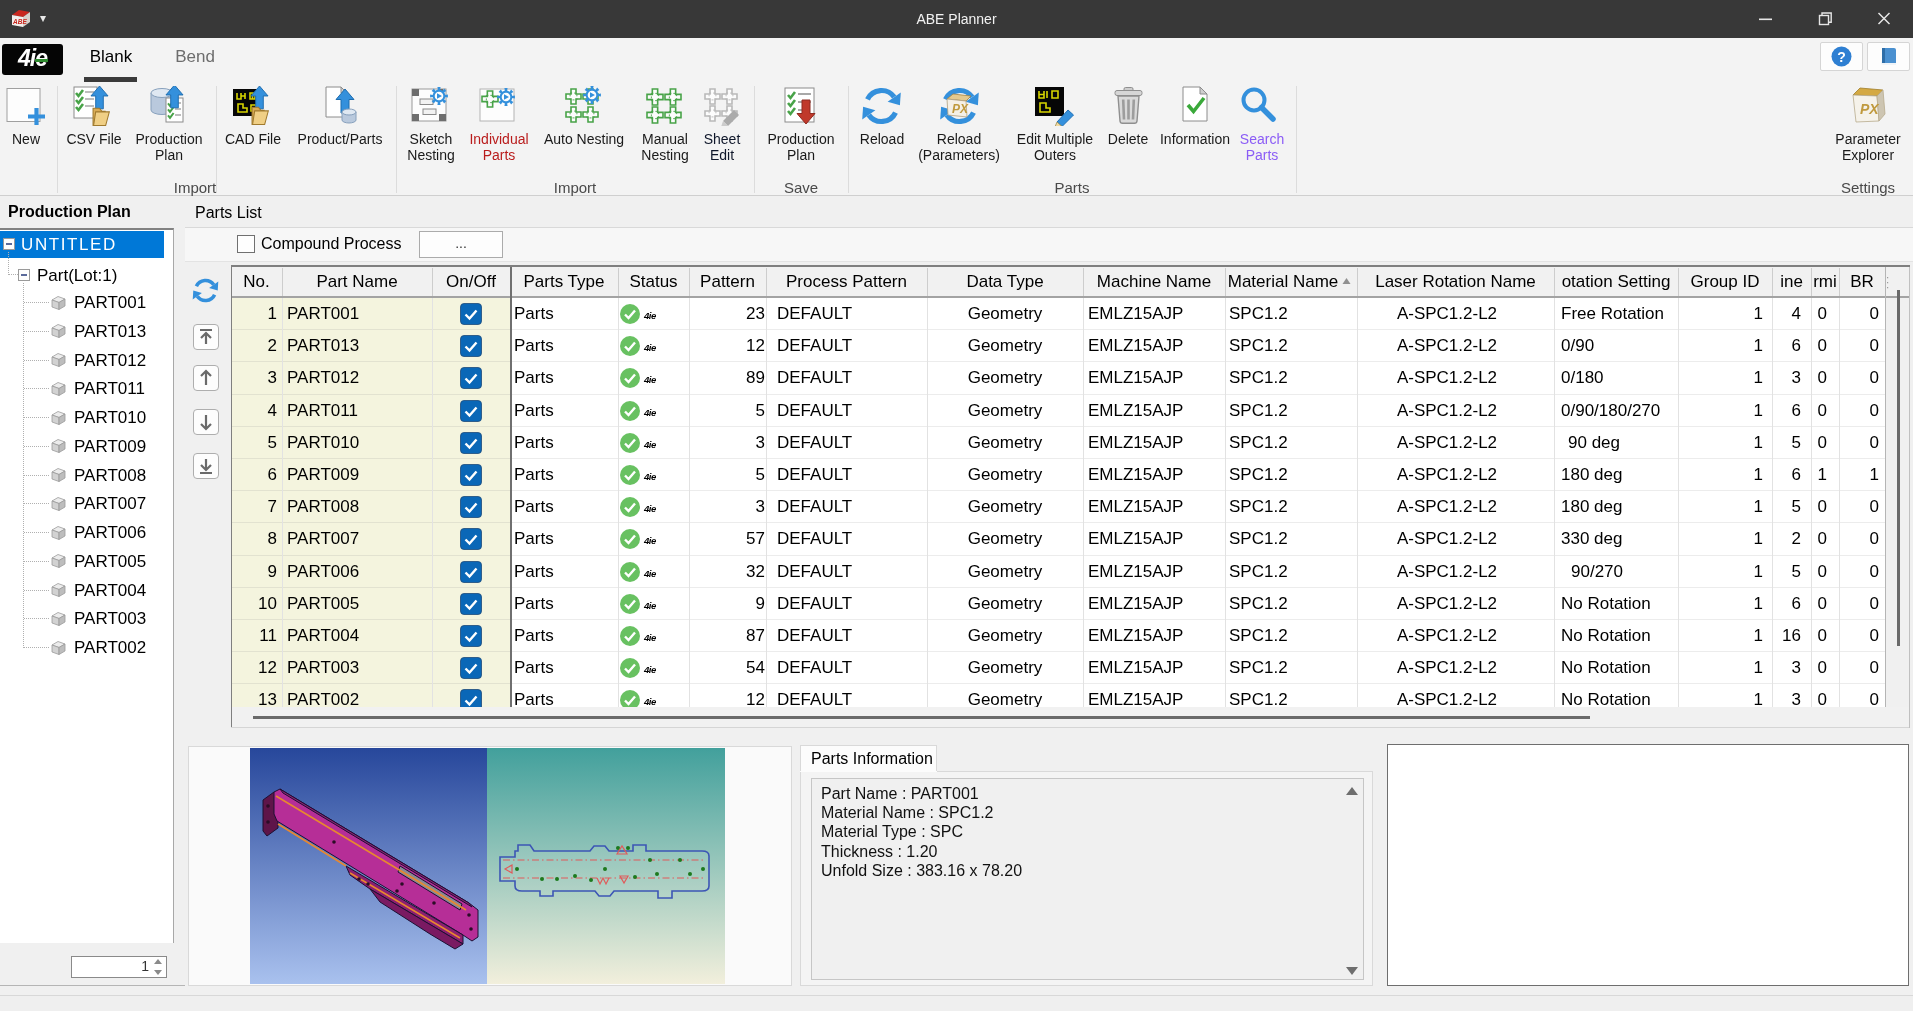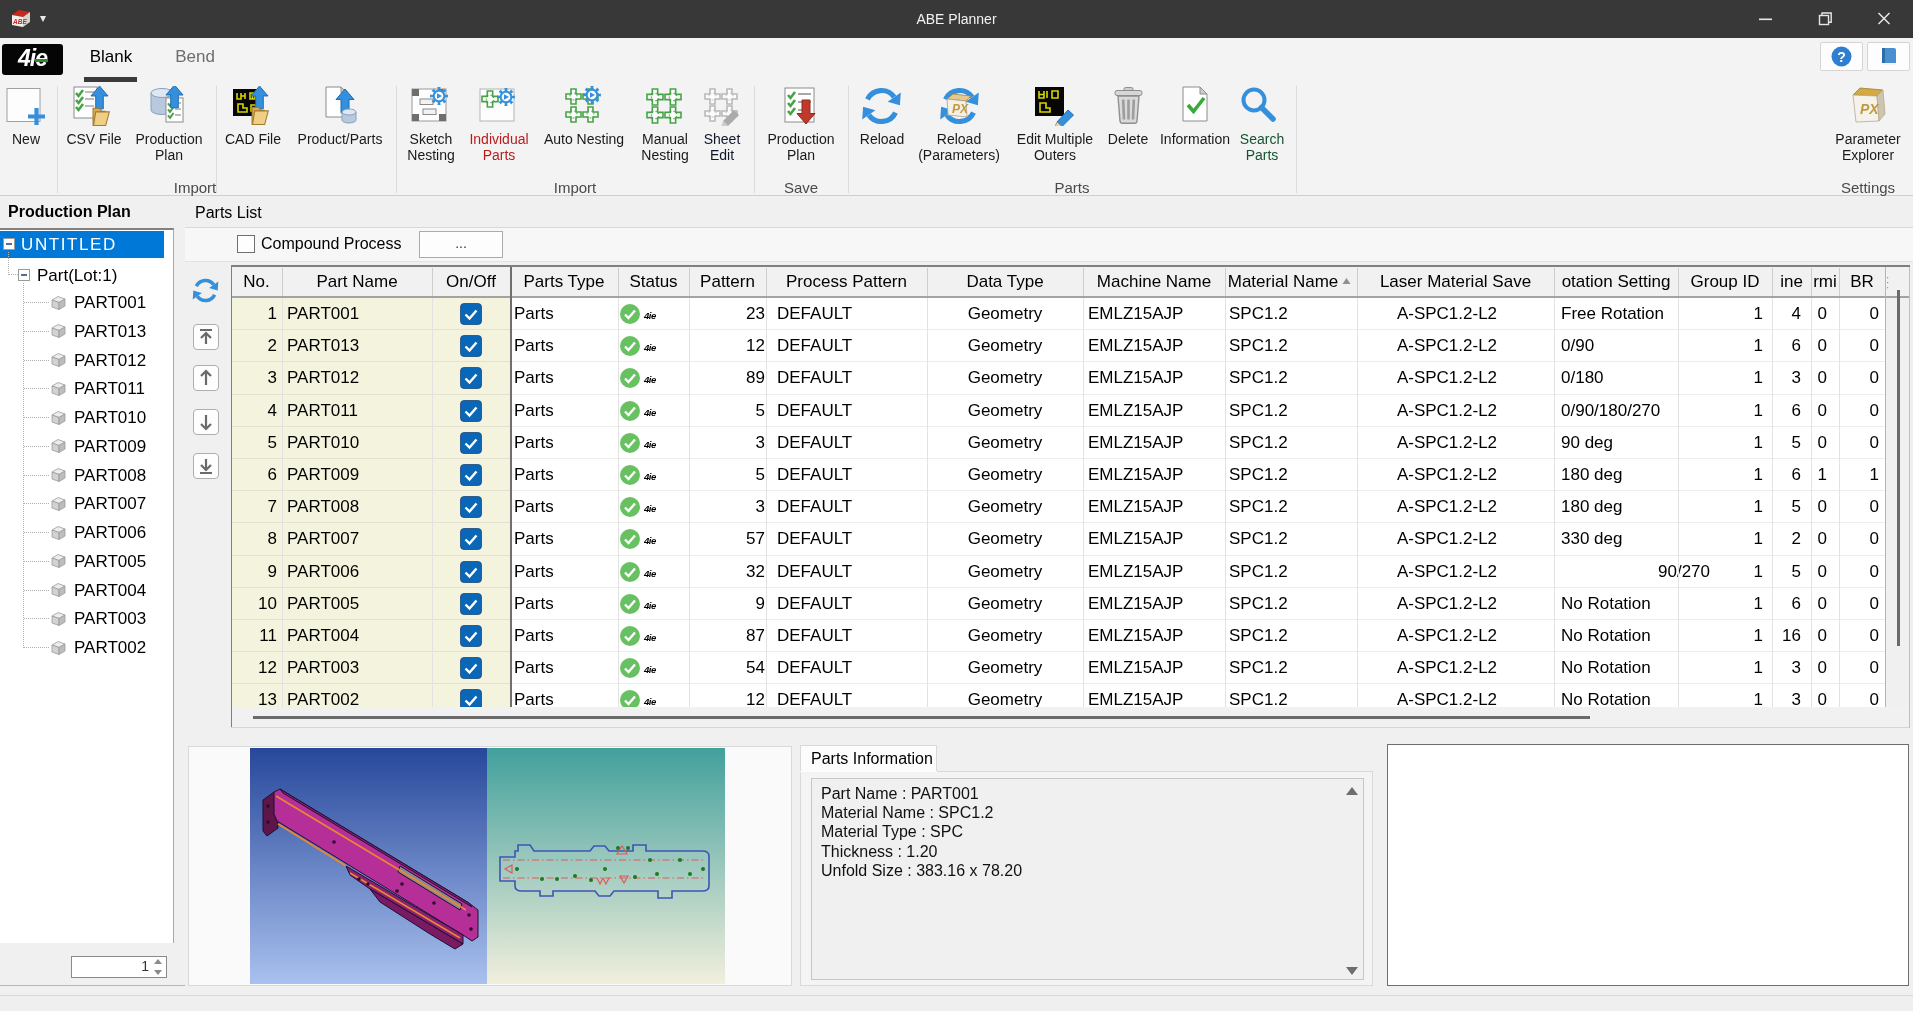--- a/index.html
+++ b/index.html
@@ -269,21 +269,21 @@
 <div class="lbl" style="left:429px;top:131px;width:140px;color:#b91c1c">Individual<br>Parts</div>
 <div class="lbl" style="left:514px;top:131px;width:140px;color:#1a1a1a">Auto Nesting</div>
 <div class="lbl" style="left:595px;top:131px;width:140px;color:#1a1a1a">Manual<br>Nesting</div>
 <div class="lbl" style="left:652px;top:131px;width:140px;color:#0f172a">Sheet<br>Edit</div>
 <div class="lbl" style="left:731px;top:131px;width:140px;color:#1a1a1a">Production<br>Plan</div>
 <div class="lbl" style="left:812px;top:131px;width:140px;color:#1a1a1a">Reload</div>
 <div class="lbl" style="left:889px;top:131px;width:140px;color:#1a1a1a">Reload<br>(Parameters)</div>
 <div class="lbl" style="left:985px;top:131px;width:140px;color:#1a1a1a">Edit Multiple<br>Outers</div>
 <div class="lbl" style="left:1058px;top:131px;width:140px;color:#1a1a1a">Delete</div>
 <div class="lbl" style="left:1125px;top:131px;width:140px;color:#1a1a1a">Information</div>
-<div class="lbl" style="left:1192px;top:131px;width:140px;color:#14532d">Search<br>Parts</div>
+<div class="lbl" style="left:1192px;top:131px;width:140px;color:#8b5cf6">Search<br>Parts</div>
 <div class="lbl" style="left:1798px;top:131px;width:140px;color:#1a1a1a">Parameter<br>Explorer</div>
 <div class="glbl" style="left:135px;top:179px;width:120px;">Import</div>
 <div class="glbl" style="left:515px;top:179px;width:120px;">Import</div>
 <div class="glbl" style="left:741px;top:179px;width:120px;">Save</div>
 <div class="glbl" style="left:1012px;top:179px;width:120px;">Parts</div>
 <div class="glbl" style="left:1808px;top:179px;width:120px;">Settings</div>
 <div style="position:absolute;left:8px;top:203px;width:170px;height:19px;font-size:16px;font-weight:bold;color:#000;">Production Plan</div>
 <div style="position:absolute;left:0px;top:228px;width:174px;height:715px;background:#fff;border-top:2px solid #828282;border-right:1px solid #a8a8a8;"></div>
 <div style="position:absolute;left:0px;top:231px;width:164px;height:27px;background:#0078d7;"></div>
 <svg class="ab" style="left:3px;top:238px" width="12" height="12" viewBox="0 0 12 12">
@@ -432,21 +432,21 @@
 <div class="hcell" style="left:231px;width:51px;">No.</div>
 <div class="hcell" style="left:282px;width:150px;">Part Name</div>
 <div class="hcell" style="left:432px;width:78px;">On/Off</div>
 <div class="hcell" style="left:510px;width:108px;">Parts Type</div>
 <div class="hcell" style="left:618px;width:71px;">Status</div>
 <div class="hcell" style="left:689px;width:77px;">Pattern</div>
 <div class="hcell" style="left:766px;width:161px;">Process Pattern</div>
 <div class="hcell" style="left:927px;width:156px;">Data Type</div>
 <div class="hcell" style="left:1083px;width:142px;">Machine Name</div>
 <div class="hcell" style="left:1225px;width:132px;padding-right:16px;">Material Name</div>
-<div class="hcell" style="left:1357px;width:197px;">Laser Material Save</div>
+<div class="hcell" style="left:1357px;width:197px;">Laser Rotation Name</div>
 <div class="hcell" style="left:1554px;width:124px;">otation Setting</div>
 <div class="hcell" style="left:1678px;width:94px;">Group ID</div>
 <div class="hcell" style="left:1772px;width:39px;">ine</div>
 <div class="hcell" style="left:1811px;width:28px;">rmi</div>
 <div class="hcell" style="left:1839px;width:46px;">BR</div>
 <svg class="ab" style="left:1342px;top:277px" width="9" height="8" viewBox="0 0 9 8">
     <polygon points="4.5,1 8.5,7 0.5,7" fill="#909090"></polygon>
   </svg>
 <div style="position:absolute;left:282px;top:268px;width:1px;height:28px;background:#cdcdcd;"></div>
 <div style="position:absolute;left:432px;top:268px;width:1px;height:28px;background:#cdcdcd;"></div>
@@ -578,21 +578,21 @@
       <circle cx="10" cy="10" r="10" fill="#68c161"></circle>
       <path d="M5 10.5 L8.5 14 L15 6.5" fill="none" stroke="#fff" stroke-width="2.4"></path>
     </svg> 
     <div style="position:absolute;left:644px;top:141px;width:20px;height:10px;font-size:9.5px;font-weight:bold;font-style:italic;color:#000;letter-spacing:-0.5px;">4ie</div> 
     <div class="cell r " style="left:689px;top:129px;width:77px;padding-right:1px;">3</div> 
     <div class="cell " style="left:766px;top:129px;width:161px;padding-left:11px;">DEFAULT</div> 
     <div class="cell c " style="left:927px;top:129px;width:156px;">Geometry</div> 
     <div class="cell " style="left:1083px;top:129px;width:142px;padding-left:5px;">EMLZ15AJP</div> 
     <div class="cell " style="left:1225px;top:129px;width:132px;padding-left:4px;">SPC1.2</div> 
     <div class="cell c " style="left:1357px;top:129px;width:197px;padding-right:17px;">A-SPC1.2-L2</div> 
-    <div class="cell " style="left:1554px;top:129px;width:124px;padding-left:7px;">90 deg</div> 
+    <div class="cell " style="left:1554px;top:129px;width:124px;padding-left:14px;">90 deg</div> 
     <div class="cell r " style="left:1678px;top:129px;width:94px;padding-right:9px;">1</div> 
     <div class="cell r " style="left:1772px;top:129px;width:39px;padding-right:10px;">5</div> 
     <div class="cell r " style="left:1811px;top:129px;width:28px;padding-right:12px;">0</div> 
     <div class="cell r " style="left:1839px;top:129px;width:46px;padding-right:6px;">0</div> 
     <div style="position:absolute;left:232px;top:192px;width:278px;height:1px;background:#e2e2d0;"></div> 
     <div style="position:absolute;left:510px;top:192px;width:1375px;height:1px;background:#ececec;"></div> 
     <div class="cell r " style="left:231px;top:161px;width:51px;padding-right:5px;">6</div> 
     <div class="cell " style="left:282px;top:161px;width:150px;padding-left:5px;">PART009</div> 
     <svg class="ab" style="left:460px;top:166px" width="22" height="22" viewBox="0 0 22 22">
       <rect x="0.5" y="0.5" width="21" height="21" rx="3.5" fill="#0a67b7" stroke="#1a4a7a" stroke-width="0.8"></rect>
@@ -678,21 +678,21 @@
       <circle cx="10" cy="10" r="10" fill="#68c161"></circle>
       <path d="M5 10.5 L8.5 14 L15 6.5" fill="none" stroke="#fff" stroke-width="2.4"></path>
     </svg> 
     <div style="position:absolute;left:644px;top:270px;width:20px;height:10px;font-size:9.5px;font-weight:bold;font-style:italic;color:#000;letter-spacing:-0.5px;">4ie</div> 
     <div class="cell r " style="left:689px;top:258px;width:77px;padding-right:1px;">32</div> 
     <div class="cell " style="left:766px;top:258px;width:161px;padding-left:11px;">DEFAULT</div> 
     <div class="cell c " style="left:927px;top:258px;width:156px;">Geometry</div> 
     <div class="cell " style="left:1083px;top:258px;width:142px;padding-left:5px;">EMLZ15AJP</div> 
     <div class="cell " style="left:1225px;top:258px;width:132px;padding-left:4px;">SPC1.2</div> 
     <div class="cell c " style="left:1357px;top:258px;width:197px;padding-right:17px;">A-SPC1.2-L2</div> 
-    <div class="cell " style="left:1638px;top:258px;width:124px;padding-left:20px;">90/270</div> 
+    <div class="cell " style="left:1551px;top:258px;width:124px;padding-left:20px;">90/270</div> 
     <div class="cell r " style="left:1678px;top:258px;width:94px;padding-right:9px;">1</div> 
     <div class="cell r " style="left:1772px;top:258px;width:39px;padding-right:10px;">5</div> 
     <div class="cell r " style="left:1811px;top:258px;width:28px;padding-right:12px;">0</div> 
     <div class="cell r " style="left:1839px;top:258px;width:46px;padding-right:6px;">0</div> 
     <div style="position:absolute;left:232px;top:321px;width:278px;height:1px;background:#e2e2d0;"></div> 
     <div style="position:absolute;left:510px;top:321px;width:1375px;height:1px;background:#ececec;"></div> 
     <div class="cell r " style="left:231px;top:290px;width:51px;padding-right:5px;">10</div> 
     <div class="cell " style="left:282px;top:290px;width:150px;padding-left:5px;">PART005</div> 
     <svg class="ab" style="left:460px;top:295px" width="22" height="22" viewBox="0 0 22 22">
       <rect x="0.5" y="0.5" width="21" height="21" rx="3.5" fill="#0a67b7" stroke="#1a4a7a" stroke-width="0.8"></rect>

